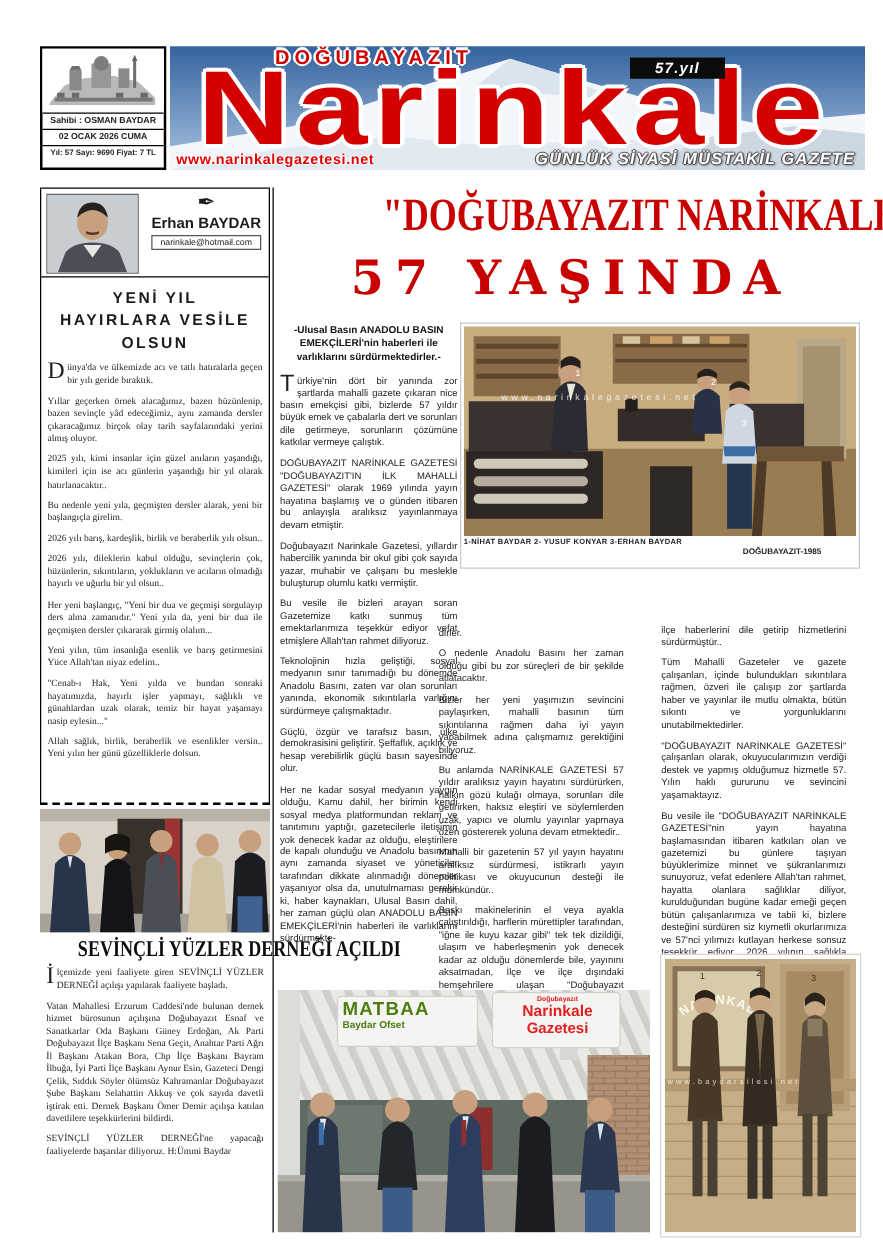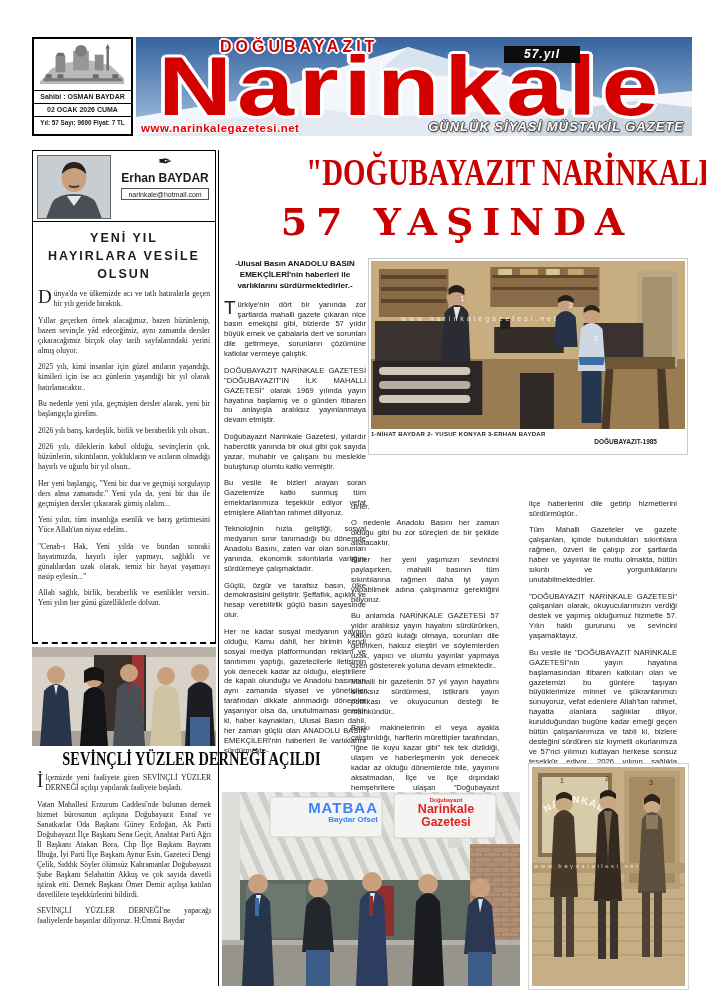--- a/index.html
+++ b/index.html
@@ -73,21 +73,21 @@
 
   
   .photo1{left:368px;top:258px;width:320px;height:197px;border:1px solid #c9c9c9;background:#fff;padding:2px;box-sizing:border-box;}
   .photo1 .ph{position:relative;width:100%;height:168px;overflow:hidden;}
   .photo1 svg{width:100%;height:100%;display:block;}
   .cap1{font-size:6px;font-weight:bold;color:#222;margin-top:2px;letter-spacing:.3px;}
   .cap2{font-size:6.5px;font-weight:bold;color:#222;text-align:right;padding-right:28px;margin-top:1px;}
   .wm{position:absolute;color:rgba(255,255,255,.8);font-size:7px;letter-spacing:3px;white-space:nowrap;}
   .photo3{left:222px;top:792px;width:298px;height:194px;overflow:hidden;}
   .photo3 svg{width:100%;height:100%;display:block;}
-  .sign1{position:absolute;left:52px;top:8px;width:104px;text-align:right;color:#3b82f6;font-weight:bold;}
+  .sign1{position:absolute;left:52px;top:8px;width:104px;text-align:left;color:#4d7c0f;font-weight:bold;}
   .sign1 .s1a{font-size:15px;letter-spacing:1px;line-height:15px;text-shadow:0 0 1px #fff;}
   .sign1 .s1b{font-size:8px;line-height:9px;}
   .sign2{position:absolute;left:176px;top:5px;width:96px;text-align:center;color:#e02020;font-weight:bold;}
   .sign2 .s2a{font-size:5.5px;line-height:6px;}
   .sign2 .s2b{font-size:12.5px;line-height:13px;text-shadow:0 0 1px #fff;}
   .sign2 .s2c{font-size:12px;line-height:12px;}
   .photo4{left:528px;top:763px;width:161px;height:227px;background:#fff;border:1px solid #d5d5d5;padding:3px;box-sizing:border-box;}
   .photo4 .ph{position:relative;width:100%;height:100%;overflow:hidden;}
   .photo4 svg{width:100%;height:100%;display:block;}
   .wm2{position:absolute;left:2px;top:96px;color:rgba(255,255,255,.75);font-size:6px;letter-spacing:2.5px;white-space:nowrap;}

